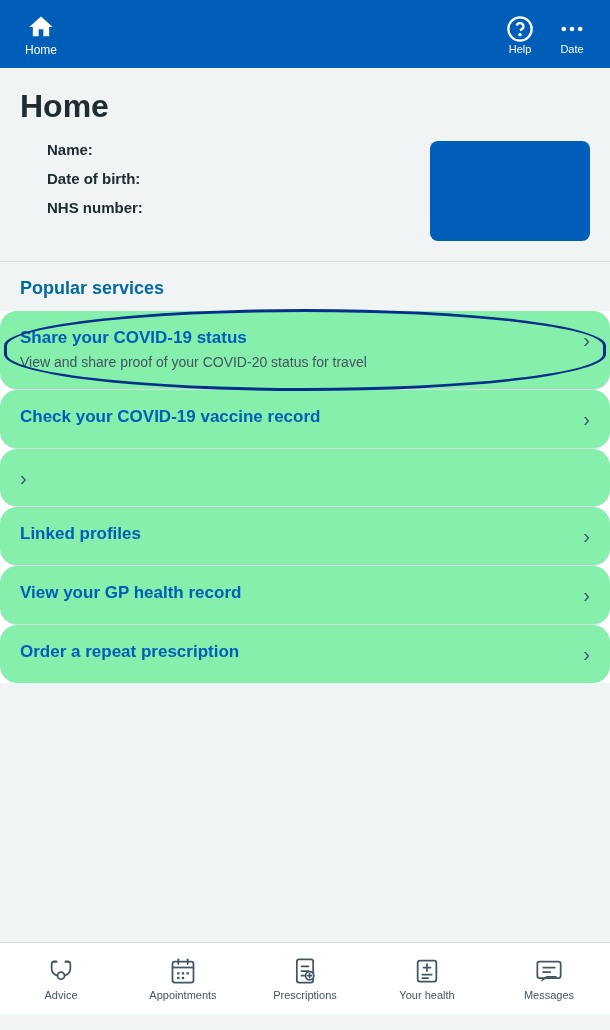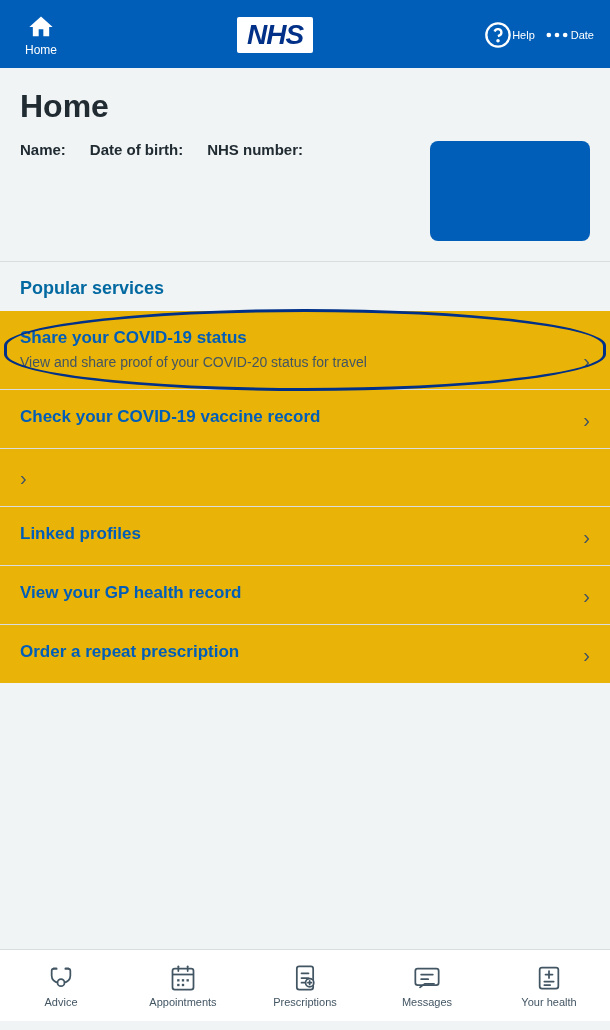--- a/index.html
+++ b/index.html
@@ -44,21 +44,21 @@
       border-radius: 2px;
       letter-spacing: -1px;
     }
     .header-right {
       display: flex;
       gap: 8px;
       align-items: center;
     }
     .header-icon-btn {
       display: flex;
-      flex-direction: row;
+      flex-direction: column;
       align-items: center;
       color: white;
       font-size: 11px;
       cursor: pointer;
       min-width: 44px;
     }
 
     
     .main {
       background: #f0f4f5;
@@ -74,22 +74,23 @@
     
     .user-info-card {
       background: #f0f4f5;
       display: flex;
       justify-content: space-between;
       align-items: flex-start;
       margin-bottom: 20px;
     }
     .user-info-labels {
       display: flex;
-      flex-direction: row;
-      gap: 24px;
+      flex-direction: column;
+      gap: 12px;
+      margin-left: 27px;
     }
     .user-info-label {
       font-weight: 700;
       font-size: 15px;
       color: #212b32;
     }
     .user-info-placeholder {
       width: 160px;
       height: 100px;
       background: #005eb8;
@@ -117,23 +118,24 @@
     .services-list {
       background: white;
       margin: 0 -20px;
     }
     .service-item {
       padding: 16px 20px;
       border-bottom: 1px solid #d8dde0;
       cursor: pointer;
       display: flex;
       justify-content: space-between;
-      align-items: flex-end;
-      background: #eab308;
+      align-items: flex-start;
+      background: #86efac;
       position: relative;
+      border-radius: 17px;
     }
     .service-item:last-child {
       border-bottom: none;
     }
     .service-item-content {
       flex: 1;
       padding-right: 12px;
     }
     .service-item-title {
       font-size: 17px;
@@ -167,21 +169,21 @@
       bottom: -2px;
       border: 3px solid #003087;
       border-radius: 50% / 45%;
       pointer-events: none;
       z-index: 10;
     }
 
     
     .bottom-nav {
       position: fixed;
-      bottom: 9px;
+      bottom: 16px;
       width: 610px;
       background: white;
       border-top: 1px solid #d8dde0;
       display: flex;
       height: 72px;
     }
     .bottom-nav-item {
       flex: 1;
       display: flex;
       flex-direction: column;
@@ -209,21 +211,20 @@
 <body>
 
 <header class="header">
   <div class="header-nav-item">
     <svg class="icon-svg" viewBox="0 0 24 24" fill="white">
       <path d="M10 20v-6h4v6h5v-8h3L12 3 2 12h3v8z"></path>
     </svg>
     <span>Home</span>
   </div>
 
-  <div class="nhs-logo">NHS</div>
 
   <div class="header-right">
     <div class="header-icon-btn">
       <svg width="28" height="28" viewBox="0 0 24 24" fill="none" stroke="white" stroke-width="2">
         <circle cx="12" cy="12" r="10"></circle>
         <path d="M9.09 9a3 3 0 0 1 5.83 1c0 2-3 3-3 3"></path>
         <line x1="12" y1="17" x2="12.01" y2="17" stroke-width="3" stroke-linecap="round"></line>
       </svg>
       <span>Help</span>
     </div>
@@ -335,32 +336,32 @@
       <path d="M9 8h6M9 12h6M9 16h4" stroke-width="1.5" stroke-linecap="round"></path>
       <circle cx="16" cy="16" r="3.5" stroke-width="1.5" fill="white"></circle>
       <line x1="14.5" y1="16" x2="17.5" y2="16" stroke-width="1.5" stroke-linecap="round"></line>
       <line x1="16" y1="14.5" x2="16" y2="17.5" stroke-width="1.5" stroke-linecap="round"></line>
     </svg>
     <span>Prescriptions</span>
   </div>
 
   <div class="bottom-nav-item">
     <svg viewBox="0 0 24 24">
-      <rect x="2" y="4" width="20" height="14" rx="2" stroke-width="1.5"></rect>
-      <path d="M6 20l4-3h8" stroke-width="1.5" stroke-linecap="round" stroke-linejoin="round"></path>
-      <line x1="7" y1="9" x2="17" y2="9" stroke-width="1.5" stroke-linecap="round"></line>
-      <line x1="7" y1="13" x2="13" y2="13" stroke-width="1.5" stroke-linecap="round"></line>
-    </svg>
-    <span>Messages</span>
-  </div>
-
-  <div class="bottom-nav-item">
-    <svg viewBox="0 0 24 24">
       <rect x="4" y="3" width="16" height="18" rx="2" stroke-width="1.5"></rect>
       <line x1="9" y1="9" x2="15" y2="9" stroke-width="1.5" stroke-linecap="round"></line>
       <line x1="12" y1="6" x2="12" y2="12" stroke-width="1.5" stroke-linecap="round"></line>
       <line x1="8" y1="15" x2="16" y2="15" stroke-width="1.5" stroke-linecap="round"></line>
       <line x1="8" y1="18" x2="13" y2="18" stroke-width="1.5" stroke-linecap="round"></line>
     </svg>
     <span>Your health</span>
   </div>
 
+  <div class="bottom-nav-item">
+    <svg viewBox="0 0 24 24">
+      <rect x="2" y="4" width="20" height="14" rx="2" stroke-width="1.5"></rect>
+      <path d="M6 20l4-3h8" stroke-width="1.5" stroke-linecap="round" stroke-linejoin="round"></path>
+      <line x1="7" y1="9" x2="17" y2="9" stroke-width="1.5" stroke-linecap="round"></line>
+      <line x1="7" y1="13" x2="13" y2="13" stroke-width="1.5" stroke-linecap="round"></line>
+    </svg>
+    <span>Messages</span>
+  </div>
+
 </nav>
 
 </body></html>

